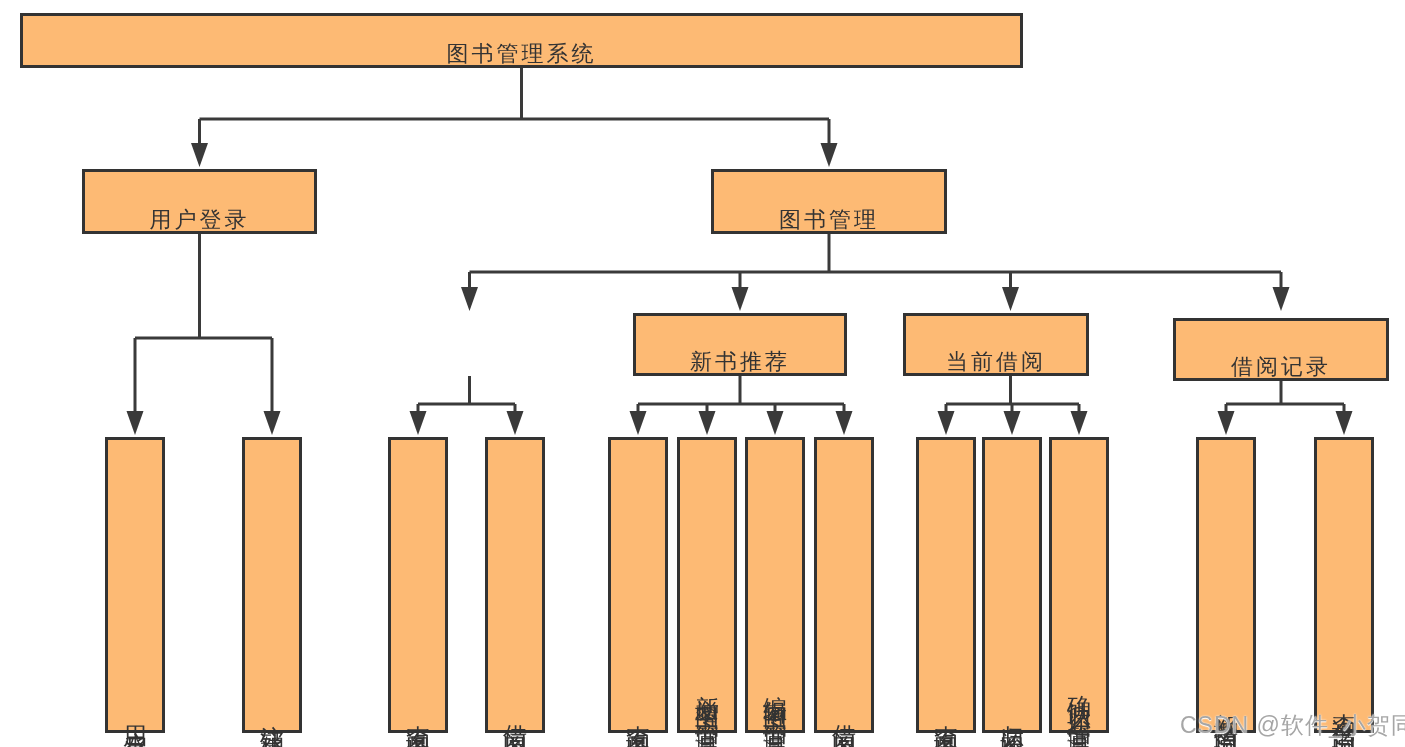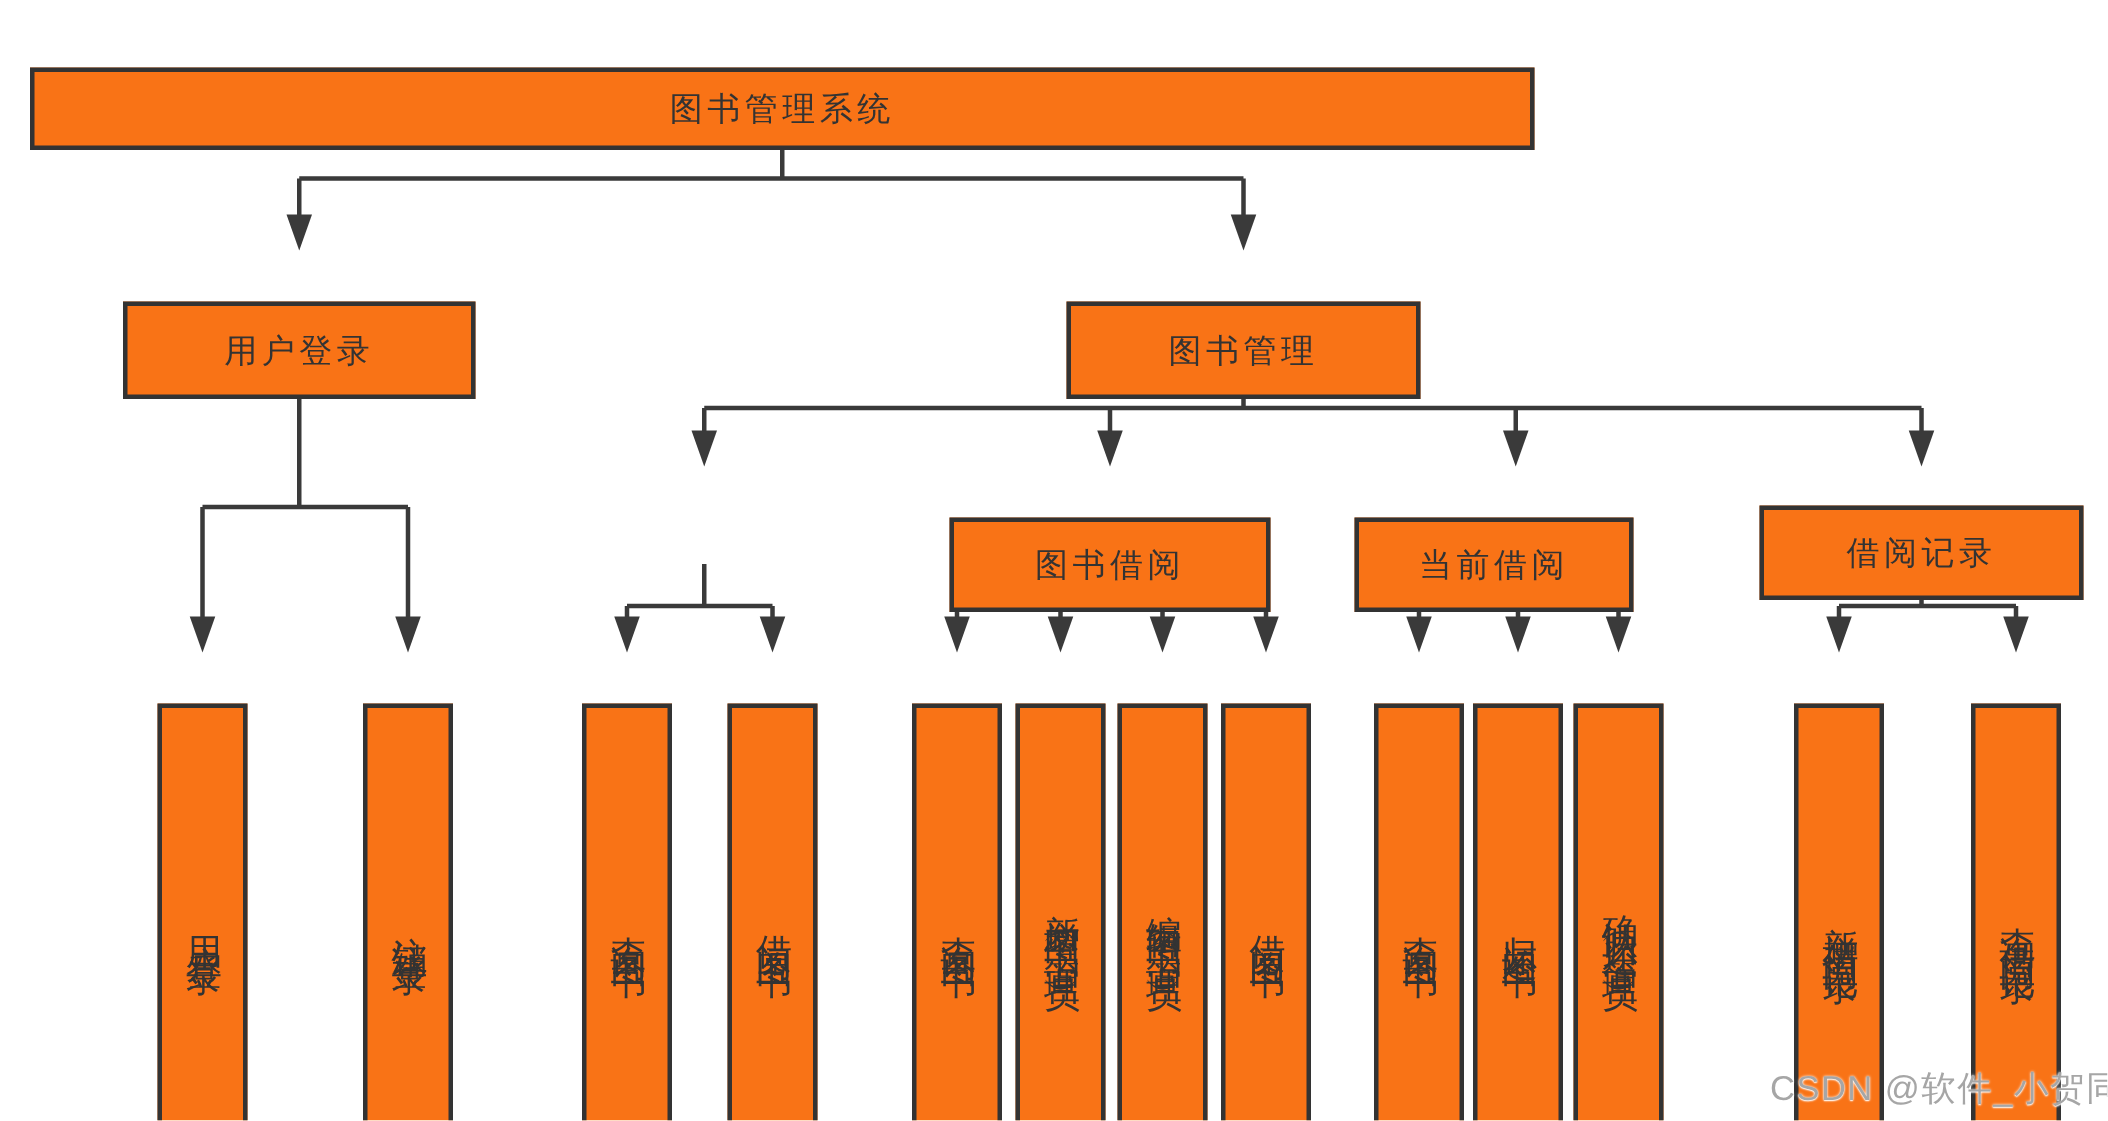--- a/index.html
+++ b/index.html
@@ -20,27 +20,26 @@
   }
   svg.wires path {
     fill: none;
     stroke: #3a3a3a;
     stroke-width: 3;
   }
   svg.wires polygon { fill: #3a3a3a; stroke: none; }
   .node {
     position: absolute;
     box-sizing: border-box;
-    background: #f97316;
+    background: #fdba74;
     border: 3px solid #333333;
     display: flex;
-    align-items: center;
+    align-items: flex-end;
     justify-content: center;
     z-index: 2;
-    margin-top: 32px;
   }
   .node.h span {
     font-size: 22px;
     letter-spacing: 3px;
     white-space: nowrap;
     line-height: 1;
   }
   .node.v span {
     writing-mode: vertical-rl;
     text-orientation: mixed;
@@ -114,26 +113,26 @@
   </div>
 
   <div class="node h" style="left:82px; top:169px; width:235px; height:65px;">
     <span>用户登录</span>
   </div>
   <div class="node h" style="left:711px; top:169px; width:236px; height:65px;">
     <span>图书管理</span>
   </div>
 
   <div class="node h" style="left:633px; top:313px; width:214px; height:63px;">
-    <span>图书借阅</span>
+    <span>新书推荐</span>
   </div>
   <div class="node h" style="left:903px; top:313px; width:186px; height:63px;">
     <span>当前借阅</span>
   </div>
-  <div class="node h" style="left:1173px; top:305px; width:216px; height:63px;">
+  <div class="node h" style="left:1173px; top:318px; width:216px; height:63px;">
     <span>借阅记录</span>
   </div>
 
   <div class="node v" style="left:105px; top:437px; width:60px; height:296px;">
     <span>用户登录</span>
   </div>
   <div class="node v" style="left:242px; top:437px; width:60px; height:296px;">
     <span>注销登录</span>
   </div>
 

